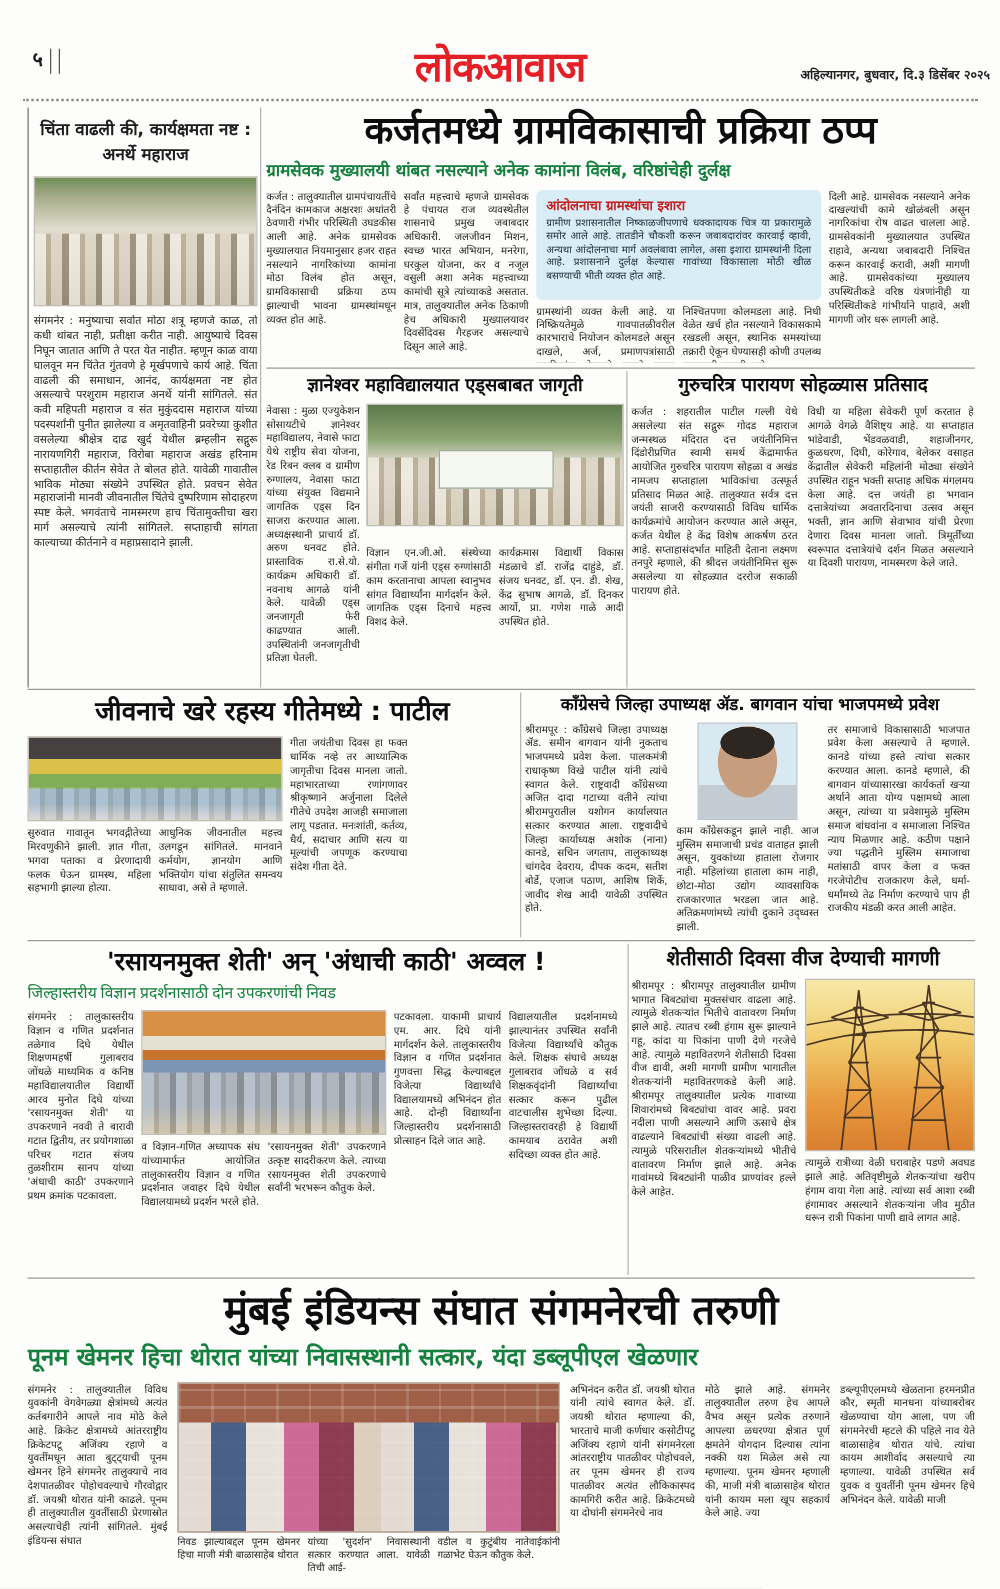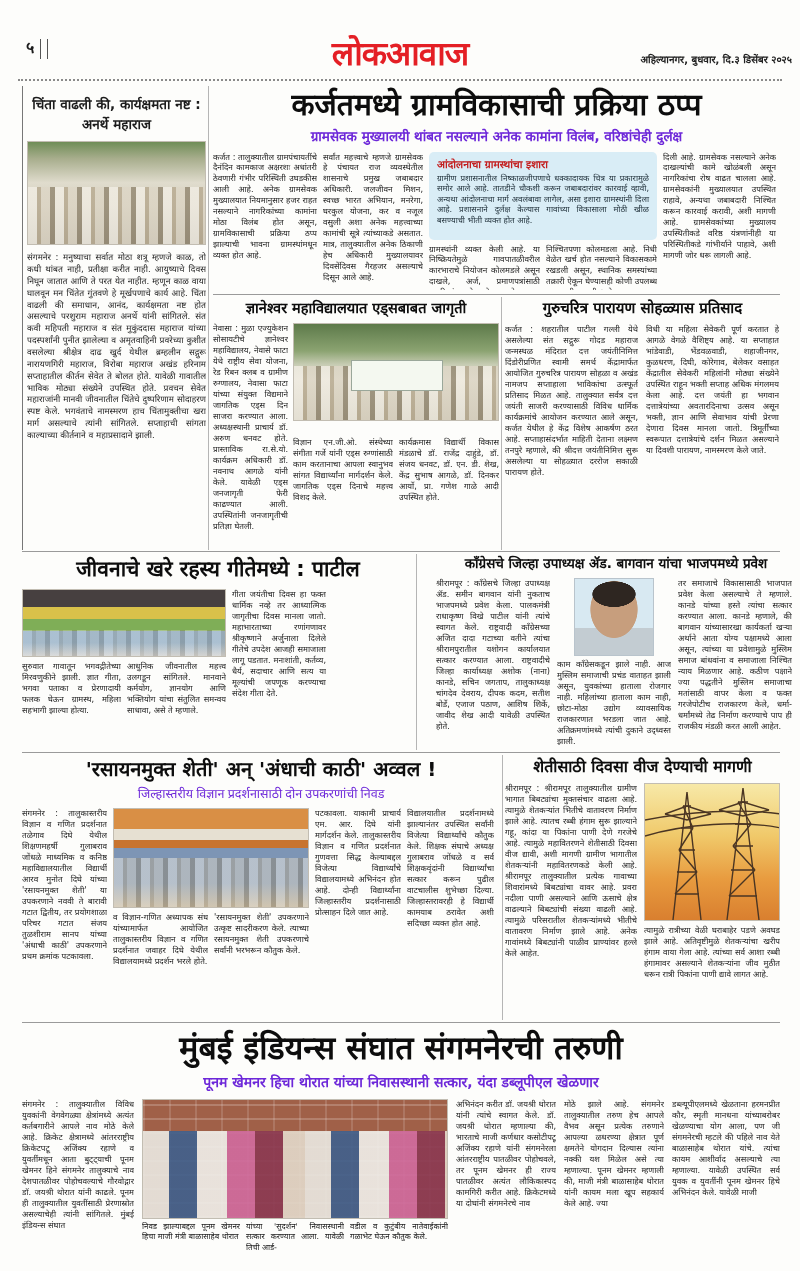--- a/index.html
+++ b/index.html
@@ -7,21 +7,21 @@
         font-family:"DejaVu Sans",sans-serif;color:#1c1c1c;overflow:hidden;}
   .abs{position:absolute;}
   
   .pagenum{left:26px;top:36px;font-size:16px;font-weight:bold;}
   .pagenum-bars{display:inline-block;width:6px;height:20px;border-left:1.5px solid #555;border-right:1.5px solid #555;margin-left:6px;vertical-align:middle;}
   .masthead{left:0;right:0;top:30px;text-align:center;font-size:33px;font-weight:bold;letter-spacing:-1px;}
   .dateline{right:8px;top:52px;font-size:10px;font-weight:bold;color:#222;}
   .header-rule{left:18px;right:18px;top:79px;border-top:2px dotted #8a8a8a;height:0;}
   
   .hl{font-weight:bold;text-align:center;color:#0d0d0d;white-space:nowrap;overflow:hidden;}
-  .sub-hl{font-weight:bold;text-align:center;color:#6d28d9;white-space:nowrap;overflow:hidden;}
+  .sub-hl{font-weight:bold;color:#15803d;white-space:nowrap;overflow:hidden;}
   .col{text-align:justify;font-size:8.2px;line-height:1.34;color:#222;overflow:hidden;}
   .cols{display:flex;}
   .vdiv{border-left:1px solid #b5b5b5;width:0;}
   .hdiv{border-top:1px solid #9a9a9a;height:0;}
   .photo{position:relative;overflow:hidden;border:1px solid #c2bdb2;}
   .crowd{position:absolute;left:0;right:0;bottom:0;height:56%;opacity:.85;
     background:repeating-linear-gradient(90deg,#f0ece2 0 9px,#b8ab92 9px 13px,#ddd6c6 13px 22px,#958a74 22px 27px);}
   
   .brief{left:22px;top:86px;width:184px;height:464px;border-left:1px solid #777;padding-left:4px;box-sizing:border-box;}
   .brief-tag{width:168px;height:18px;color:#fff;font-size:13px;font-weight:bold;padding:3px 8px;border:1px solid #222;}
@@ -34,21 +34,21 @@
   .lead-hl{font-size:30px;line-height:1.25;}
   .lead-sub{font-size:13.5px;margin-top:3px;}
   .lead-body{margin-top:7px;gap:6px;height:142px;}
   .infobox{background:#d9edf6;border-radius:5px;padding:5px 8px;height:78px;box-sizing:content-box;overflow:hidden;}
   .infobox-title{font-size:10.5px;font-weight:bold;margin-bottom:2px;}
   .infobox-body{font-size:8.1px;line-height:1.3;text-align:justify;color:#1c2c36;}
   
   .aids{left:213px;top:297px;width:286px;}
   .guru{left:505px;top:297px;width:275px;}
   .geeta{left:22px;top:554px;width:392px;}
-  .bagwan{left:436px;top:554px;width:360px;}
+  .bagwan{left:420px;top:554px;width:360px;}
   .science{left:22px;top:755px;width:478px;}
   .power{left:505px;top:755px;width:275px;}
   .cricket{left:22px;top:1025px;width:758px;}
   .ph-aids{height:96px;background:linear-gradient(180deg,#5d7a4a 0%,#8ba371 28%,#c6cbb2 42%,#e8e4d6 58%,#9d977f 100%);}
   .aids-banner{position:absolute;left:28%;top:38%;width:44%;height:30%;background:#f4f8f0;border:1px solid #9aa79a;}
   .ph-geeta{height:66px;background:linear-gradient(180deg,#474040 0%,#474040 26%,#d9c14a 26%,#d9c14a 44%,#7fae57 44%,#7fae57 62%,#86a9c9 62%,#86a9c9 80%,#cfd2d6 100%);}
   .ph-portrait{width:78px;height:76px;margin:0 auto;border:1px solid #b9c4cc;
     background-image:radial-gradient(ellipse 22px 13px at 50% 20%,#2e2621 97%,transparent),
       radial-gradient(ellipse 24px 29px at 50% 40%,#c79e7d 97%,transparent),
       linear-gradient(180deg,#d8e9f2 0 64%,#c3ccd2 64% 100%);}
@@ -205,21 +205,21 @@
         </div>
         <div class="col" style="width:136px;height:90px;margin-top:4px;">त्यामुळे रात्रीच्या वेळी घराबाहेर पडणे अवघड झाले आहे. अतिवृष्टीमुळे शेतकऱ्यांचा खरीप हंगाम वाया गेला आहे. त्यांच्या सर्व आशा रब्बी हंगामावर असल्याने शेतकऱ्यांना जीव मुठीत धरून रात्री पिकांना पाणी द्यावे लागत आहे.</div>
       </div>
     </div>
   </div>
 
   <div class="abs hdiv" style="left:22px;top:1022px;width:758px;"></div>
 
   <div class="abs cricket">
     <div class="hl" style="font-size:32px;">मुंबई इंडियन्स संघात संगमनेरची तरुणी</div>
-    <div class="sub-hl" style="font-size:14px;margin-top:4px;">पूनम खेमनर हिचा थोरात यांच्या निवासस्थानी सत्कार, यंदा डब्लूपीएल खेळणार</div>
+    <div class="sub-hl" style="font-size:19px;margin-top:4px;">पूनम खेमनर हिचा थोरात यांच्या निवासस्थानी सत्कार, यंदा डब्लूपीएल खेळणार</div>
     <div class="cols" style="gap:8px;margin-top:8px;">
       <div class="col" style="width:112px;height:152px;">संगमनेर : तालुक्यातील विविध युवकांनी वेगवेगळ्या क्षेत्रांमध्ये अत्यंत कर्तबगारीने आपले नाव मोठे केले आहे. क्रिकेट क्षेत्रामध्ये आंतरराष्ट्रीय क्रिकेटपटू अजिंक्य रहाणे व युवतींमधून आता बुट्ट्याची पूनम खेमनर हिने संगमनेर तालुक्याचे नाव देशपातळीवर पोहोचवल्याचे गौरवोद्गार डॉ. जयश्री थोरात यांनी काढले. पूनम ही तालुक्यातील युवतींसाठी प्रेरणास्रोत असल्याचेही त्यांनी सांगितले. मुंबई इंडियन्स संघात</div>
       <div style="width:306px;">
         <div class="photo ph-cricket">
             <div class="cricket-figures"></div>
           </div>
         <div class="cols" style="gap:6px;margin-top:3px;">
           <div class="caption" style="width:98px;height:28px;">निवड झाल्याबद्दल पूनम खेमनर हिचा माजी मंत्री बाळासाहेब थोरात</div>
           <div class="caption" style="width:98px;height:28px;">यांच्या 'सुदर्शन' निवासस्थानी सत्कार करण्यात आला. यावेळी तिची आई-</div>
           <div class="caption" style="width:98px;height:28px;">वडील व कुटुंबीय नातेवाईकांनी गळाभेट घेऊन कौतुक केले.</div>

